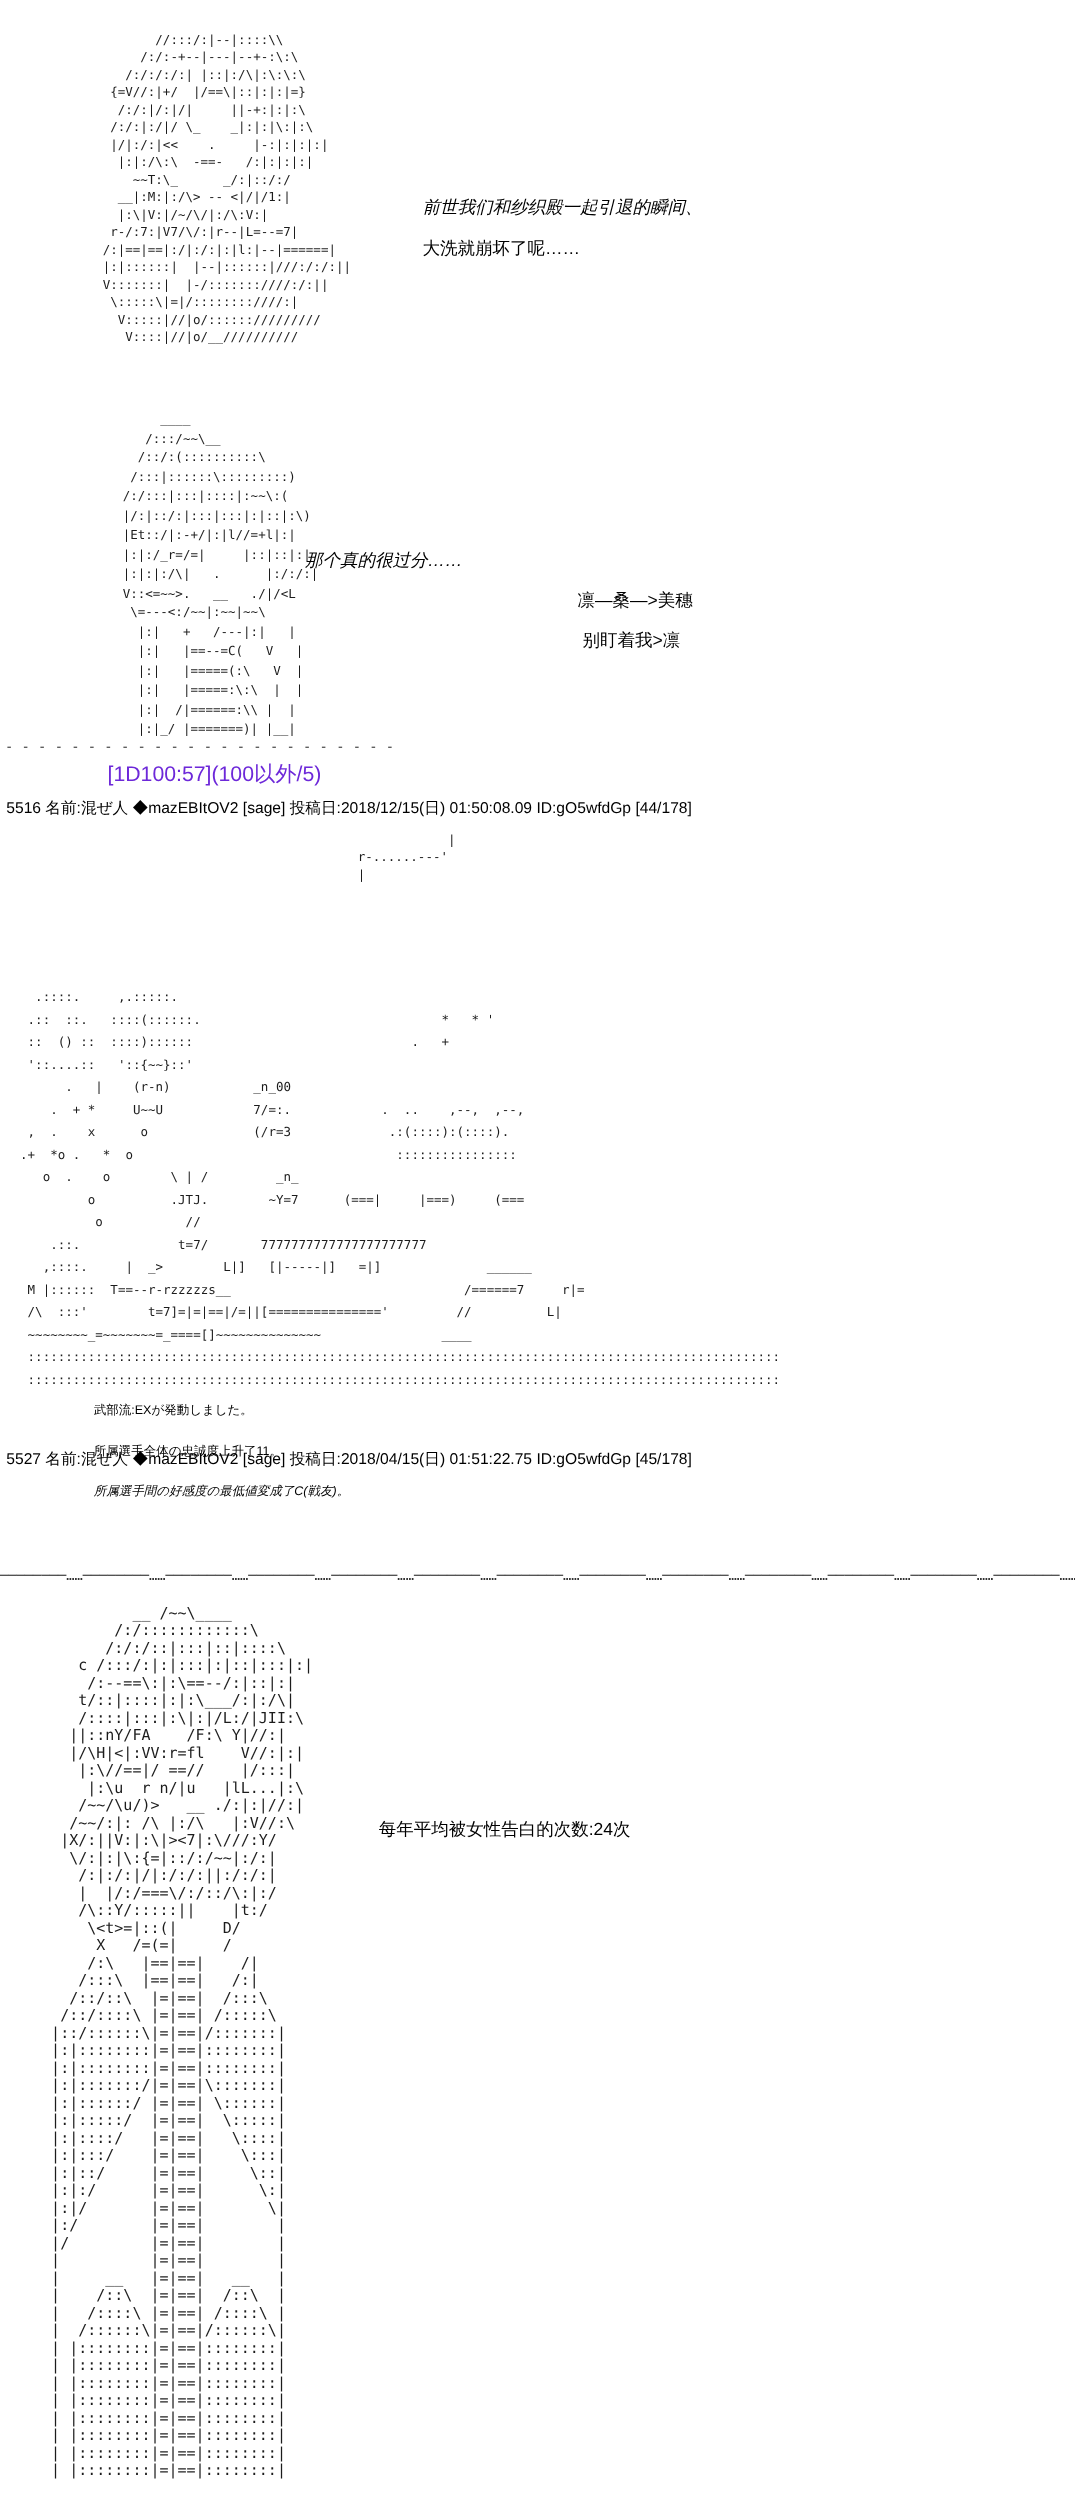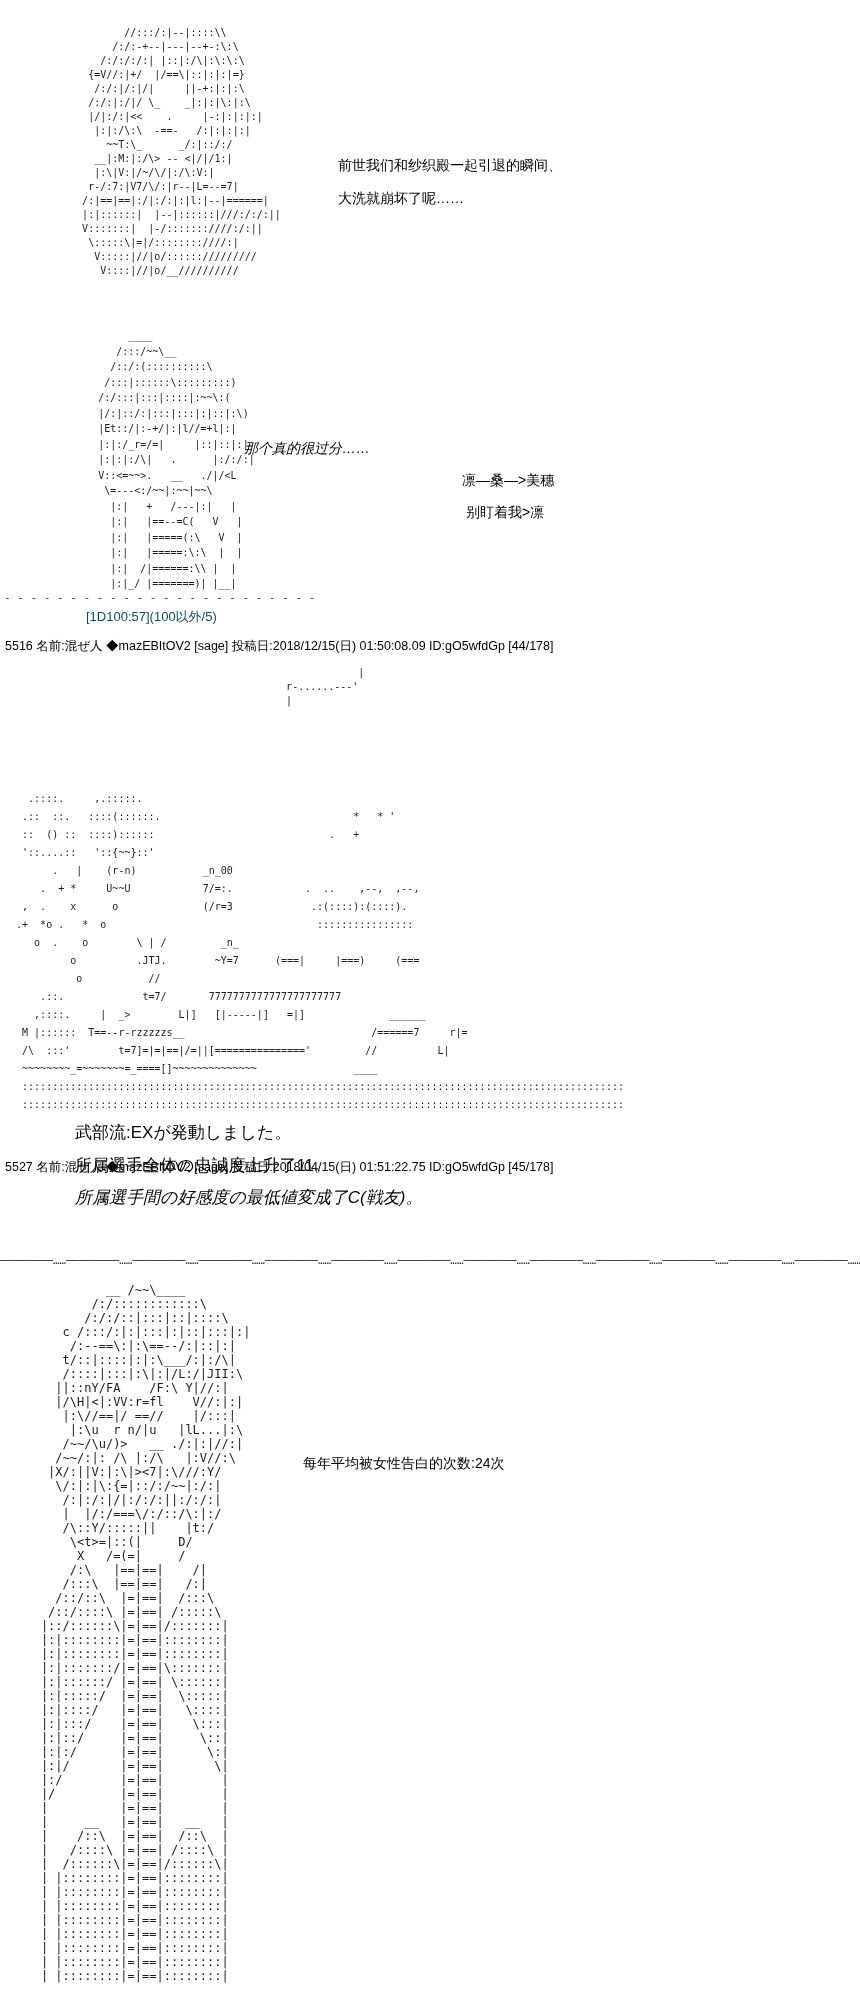--- a/index.html
+++ b/index.html
@@ -24,55 +24,55 @@
   .aab { left: 250px; top: 666px;  font-size: 10px; line-height: 14px; }
   .aas { left: 4px;   top: 790px;  font-size: 10px; line-height: 18px; }
   .aa3 { left: 12px;  top: 1283px; font-size: 12px; line-height: 14px; }
   .dialogue {
     position: absolute;
     font-family: "Liberation Sans", "DejaVu Sans", sans-serif;
     font-size: 14px;
     color: #000;
     white-space: nowrap;
   }
-  .pos-d1 { left: 338px; top: 157px; }
+  .pos-d1 { left: 338px; top: 157px; font-style: italic; }
   .pos-d2 { left: 338px; top: 190px; }
   .pos-d3 { left: 244px; top: 440px; font-style: italic; }
   .pos-a1 { left: 462px; top: 472px; text-align: center; }
   .pos-a2 { left: 466px; top: 504px; }
   .pos-d4 { left: 303px; top: 1455px; }
   .mono {
     position: absolute;
     font-family: "DejaVu Sans Mono", monospace;
     font-size: 11px;
     color: #333;
     white-space: nowrap;
     overflow: hidden;
   }
   .pos-dash { left: 4px; top: 591px; }
   .pos-dot  { left: 0;   top: 1254px; width: 860px; }
   .dice {
     position: absolute;
     left: 86px; top: 608px;
-    font-size: 13px;
-    color: #0c4a6e;
+    font-size: 17px;
+    color: #6d28d9;
     white-space: nowrap;
   }
   .post-header {
     position: absolute;
     font-size: 12.5px;
     color: #000;
     white-space: nowrap;
   }
   .pos-h1 { left: 5px; top: 638px; }
   .pos-h2 { left: 5px; top: 1159px; }
   .result {
     position: absolute;
     left: 75px;
-    font-size: 17px;
+    font-size: 10px;
     color: #000;
     white-space: nowrap;
   }
   .pos-r1 { top: 1121px; }
   .pos-r2 { top: 1154px; }
   .pos-r3 { top: 1186px; font-style: italic; }
 </style>
 </head>
 <body>
 

